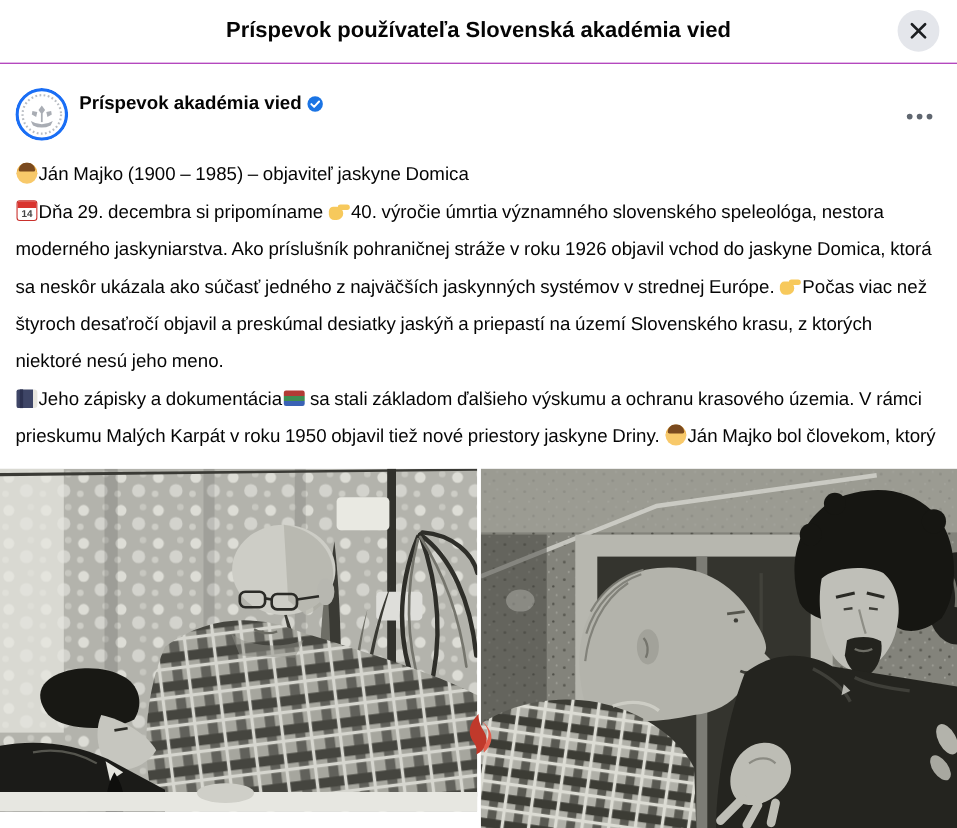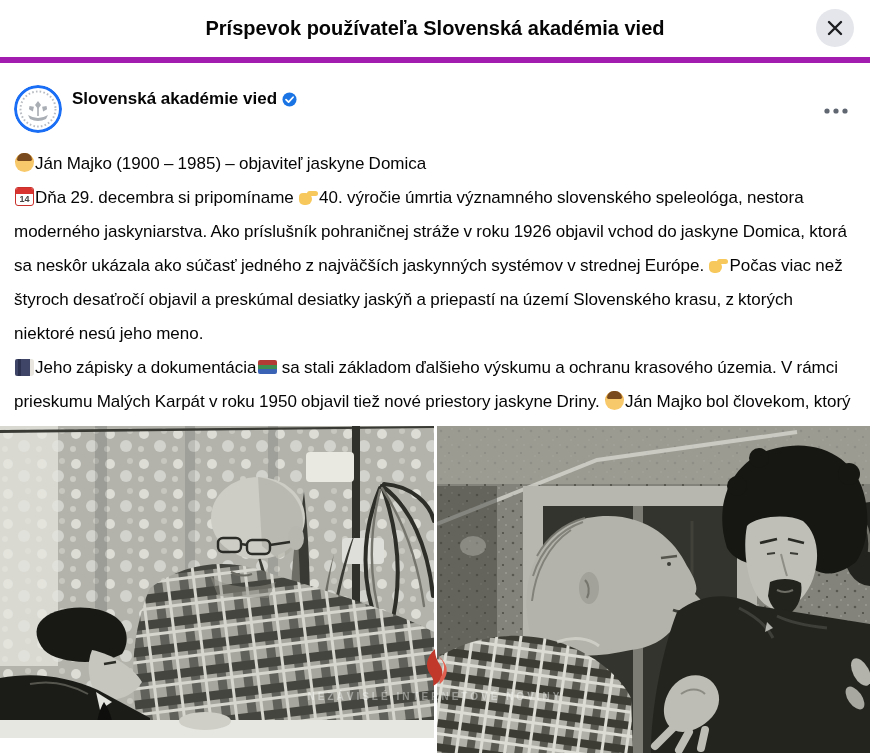--- a/index.html
+++ b/index.html
@@ -1,20 +1,20 @@
 <!DOCTYPE html>
 <html><head>
 <meta charset="utf-8">
 <style>
   html,body{margin:0;padding:0;background:#fff;}
   .page{position:relative;width:870px;height:753px;background:#fff;overflow:hidden;
         font-family:"Liberation Sans",sans-serif;color:#050505;}
 
   
-  .modal-header{position:relative;height:57px;border-bottom:6px solid #a21caf;
+  .modal-header{position:relative;height:57px;border-bottom:1px solid #a21caf;
 rgb:#fff;display:flex;align-items:center;justify-content:center;}
   .modal-title{font-size:20px;font-weight:700;color:#050505;}
   .close-btn{position:absolute;right:16px;top:9px;width:38px;height:38px;border-radius:50%;
              background:#e4e6eb;display:flex;align-items:center;justify-content:center;cursor:pointer;}
 
   
   .post-header{display:flex;align-items:flex-start;margin:22px 16px 0 14px;position:relative;}
   .avatar{width:48px;height:48px;border-radius:50%;flex:0 0 48px;cursor:pointer;}
   .ph-meta{margin-left:10px;padding-top:4px;}
   .author-row{display:flex;align-items:center;gap:5px;}
@@ -91,21 +91,21 @@
       <g fill="#a9adb4" data-name="avatar-emblem">
         <path d="M24 16 l3 4 -3 4 -3 -4 z"></path>
         <path d="M15.5 21 l4.4 0.8 -1 4.6 -4 -2.2 z"></path>
         <path d="M32.5 21 l-4.4 0.8 1 4.6 4 -2.2 z"></path>
         <rect x="23.2" y="23" width="1.6" height="8"></rect>
         <path d="M14 30 q10 6 20 0 l-2 4 q-8 4 -16 0 z"></path>
       </g>
     </svg>
     <div class="ph-meta" data-name="post-meta">
       <div class="author-row">
-        <span class="author-name" data-name="author-name">Slovenská akadémie vied</span>
+        <span class="author-name" data-name="author-name">Príspevok akadémia vied</span>
         <svg width="15" height="15" viewBox="0 0 16 16" data-name="verified-badge-icon">
           <circle cx="8" cy="8" r="7.5" fill="#1b74e4"></circle>
           <path d="M4.3 8.2 L7 10.8 L11.8 5.6" stroke="#fff" stroke-width="1.9" fill="none" stroke-linecap="round" stroke-linejoin="round"></path>
         </svg>
       </div>
     </div>
     <div class="more-btn" data-name="more-options-button">
       <svg width="26" height="8" viewBox="0 0 26 8" data-name="ellipsis-icon">
         <circle cx="4" cy="4" r="2.6" fill="#606770"></circle>
         <circle cx="13" cy="4" r="2.6" fill="#606770"></circle>
@@ -258,17 +258,16 @@
         <ellipse cx="424" cy="246" rx="15" ry="8" transform="rotate(62 424 246)" fill="#b3b3ab"></ellipse>
         <ellipse cx="418" cy="272" rx="13" ry="7" transform="rotate(55 418 272)" fill="#a8a8a0"></ellipse>
       </svg>
     </div>
 
     <div class="watermark" data-name="watermark">
       <svg class="wm-logo" width="34" height="40" viewBox="0 0 34 40" data-name="watermark-logo-icon">
         <path d="M17 1 C 8 10, 7 18, 12 26 C 15 30, 16 33, 15 38 C 24 33, 27 25, 22 17 C 19 12, 17 8, 17 1 Z" fill="#c0392b"></path>
         <path d="M20 8 C 26 13, 28 20, 24 27 C 22 30, 21 33, 22 36 C 29 30, 31 21, 26 14 C 24 11, 22 9, 20 8 Z" fill="#e2604f"></path>
       </svg>
-      <div class="wm-tagline" data-name="watermark-tagline">NEZÁVISLÉ INTERNETOVÉ NOVINY</div>
     </div>
   </div>
 
 </div>
 
 </body></html>

